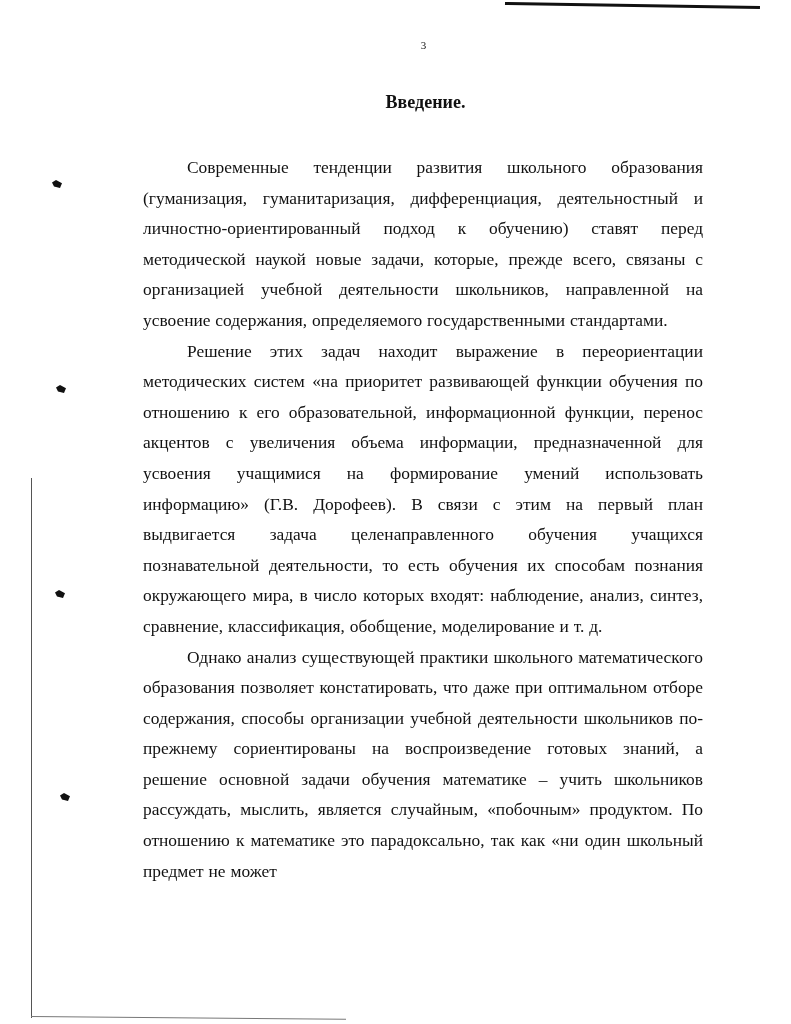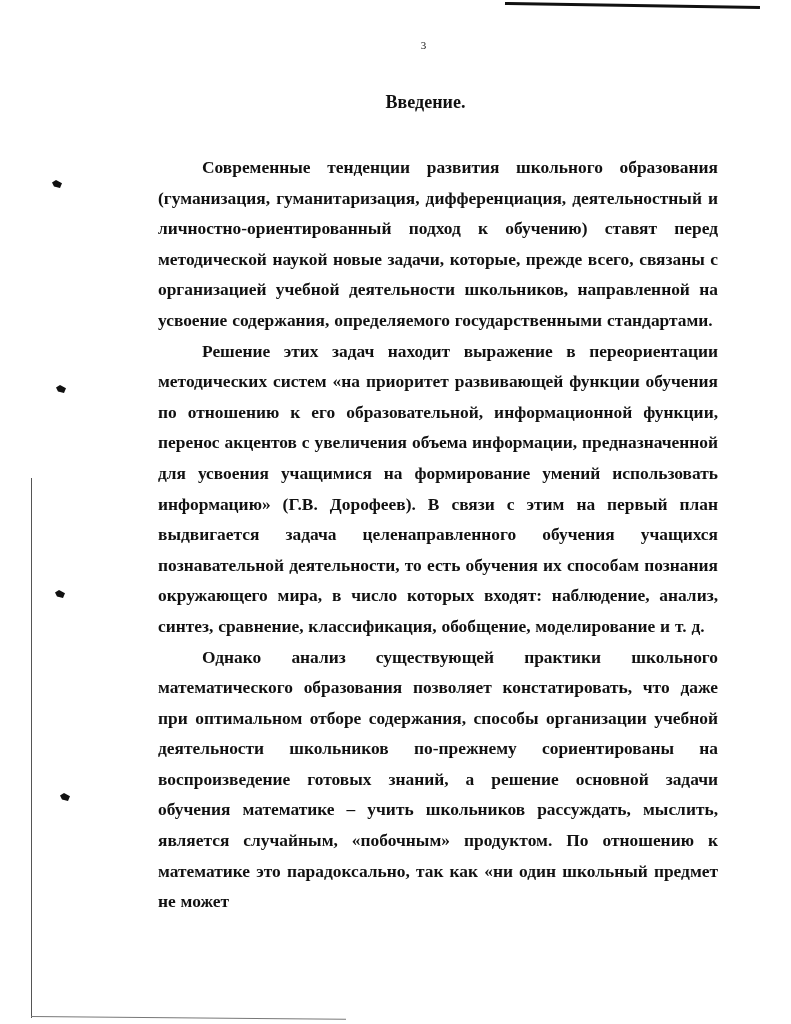--- a/index.html
+++ b/index.html
@@ -57,24 +57,23 @@
       top: 92px;
       left: 0;
       width: 100%;
       text-align: center;
       font-size: 18px;
       font-weight: bold;
       margin-left: 30px;
     }
     .body-text {
       position: absolute;
-      left: 158px;
+      left: 143px;
       top: 152px;
       width: 560px;
-      font-weight: bold;
     }
     .body-text p {
       margin: 0;
       font-size: 17.4px;
       line-height: 30.6px;
       text-align: justify;
       text-indent: 44px;
       word-spacing: 0.5px;
     }
     .margin-mark {

